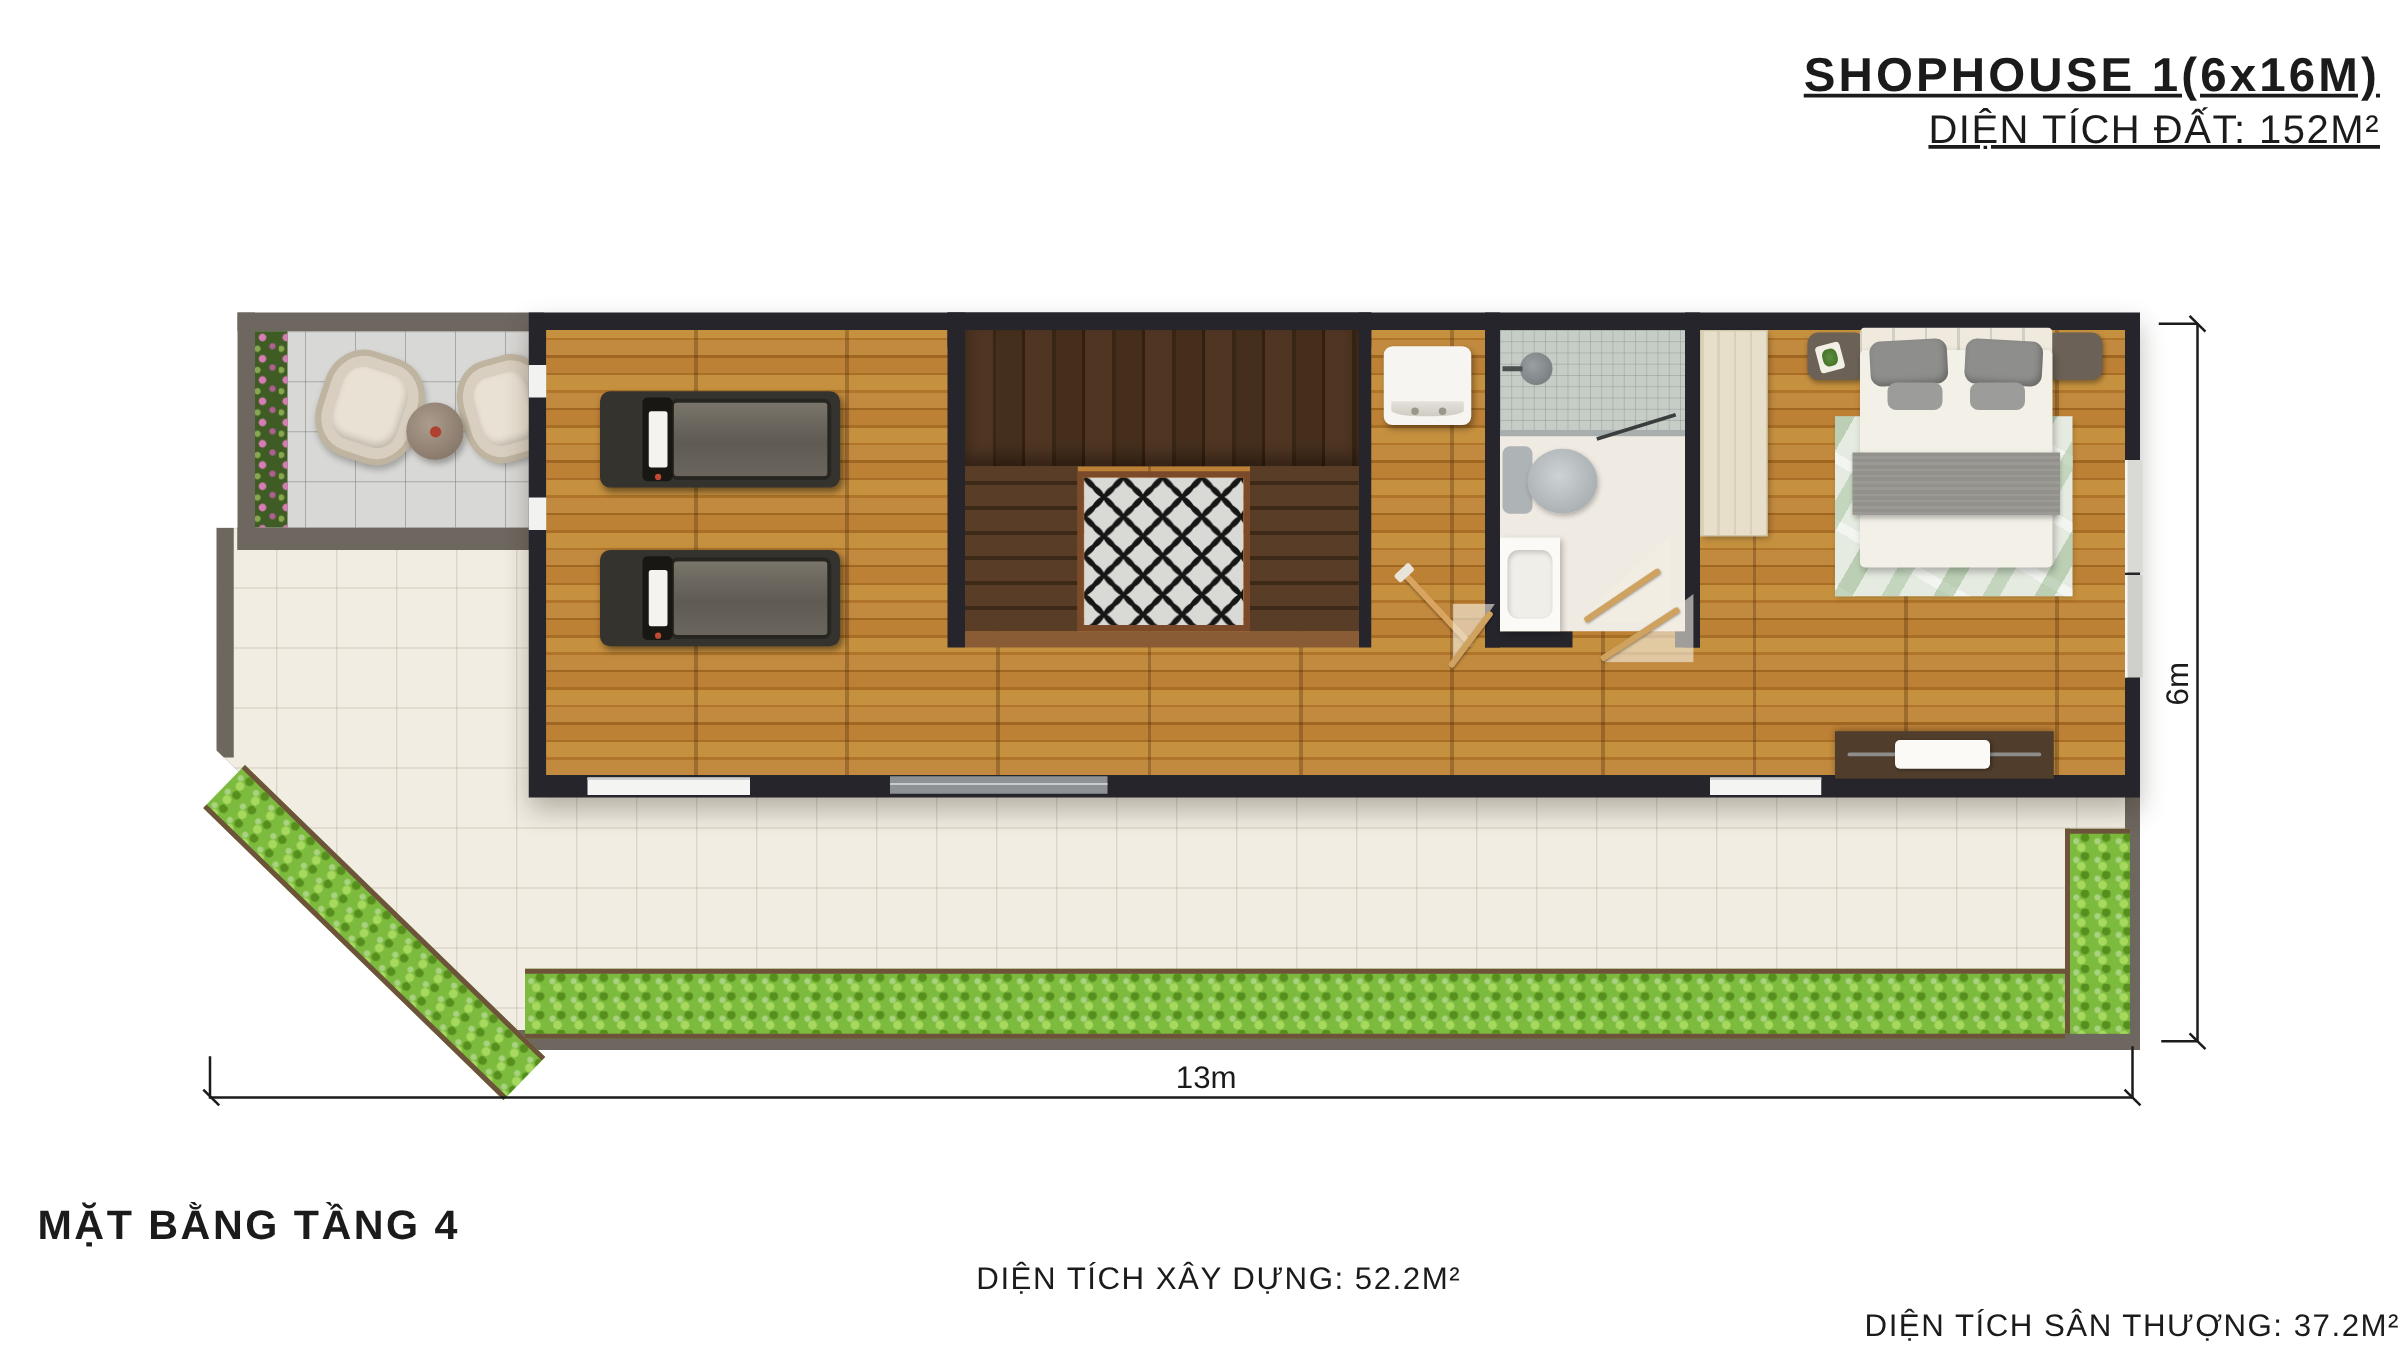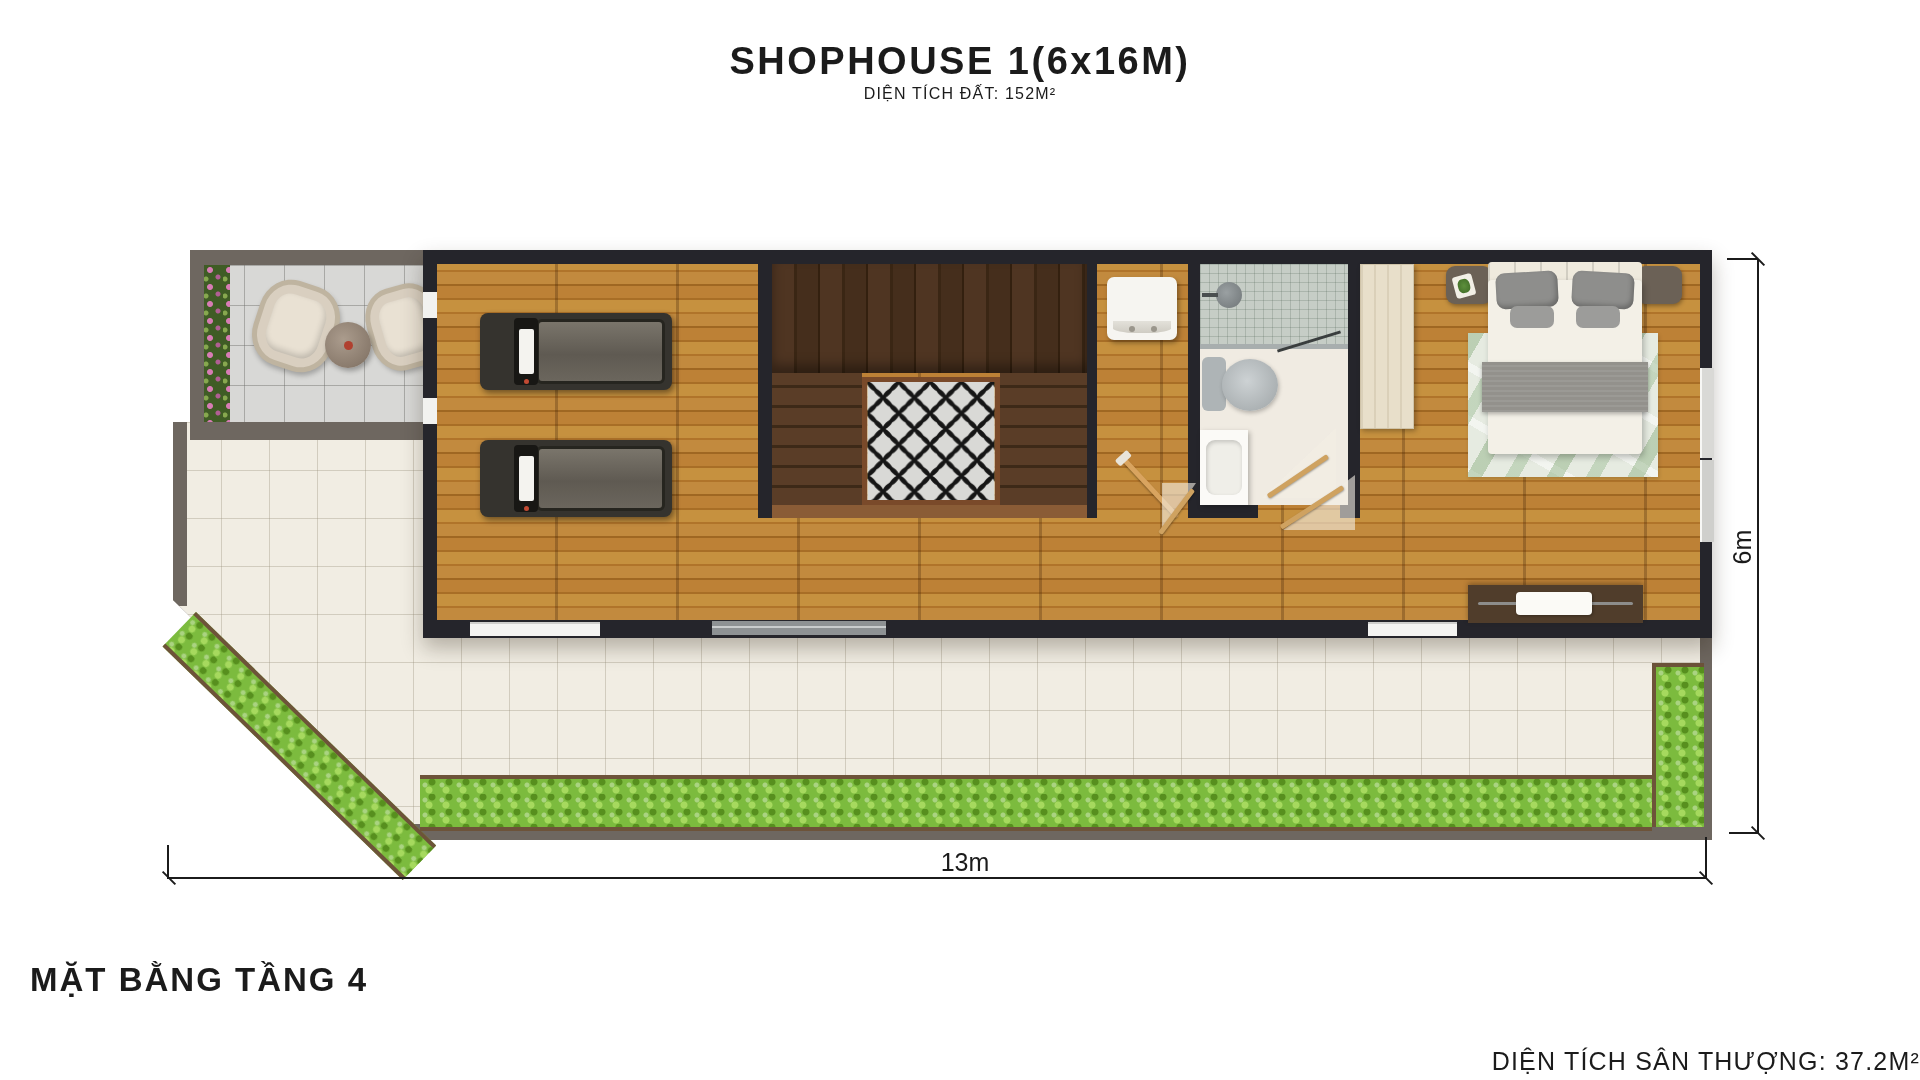--- a/index.html
+++ b/index.html
@@ -1,21 +1,21 @@
 <!DOCTYPE html>
 <html style="--wood: #b97c31; --stair-wood: #46301d; --wall: #25252b; --terrace-wall: #6e6760; --terrace-tile: #f1ede3; --balcony-tile: #d8d8d6; --hedge: #7cbb3e; --planter: #6d5339; --flower: #d77cb4; --rug: #e6ebe1; --ink: #1b1b1b;"><head>
 <meta charset="utf-8">
 <style>
   html,body{margin:0;padding:0;background:#fff;}
   .canvas{position:relative;width:1920px;height:1080px;background:#fff;overflow:hidden;
           font-family:"Liberation Sans","DejaVu Sans",sans-serif;color:var(--ink,#1b1b1b);}
   .abs{position:absolute;}
-  .ctr{left:0;right:0;text-align:center;}
+  .ctr{left:0;right:16px;text-align:right;text-decoration:underline;}
   .hdr-title{font-size:38px;font-weight:700;letter-spacing:2.5px;}
-  .hdr-sub{font-size:16px;font-weight:500;letter-spacing:1.2px;}
+  .hdr-sub{font-size:32px;font-weight:500;letter-spacing:1.2px;}
   .ftr-title{font-size:33px;font-weight:700;letter-spacing:2px;}
   .ftr-sub{font-size:25px;font-weight:500;letter-spacing:1.2px;}
   .wd{background:var(--wall,#25252b);}
   .wg{background:var(--terrace-wall,#6e6760);}
   .terrace-tile{background-color:var(--terrace-tile,#f1ede3);
     background-image:linear-gradient(rgba(160,150,130,.38) 1px,transparent 1px),
                      linear-gradient(90deg,rgba(160,150,130,.38) 1px,transparent 1px);
     background-size:48px 48px;}
   .balcony-tile{background-color:var(--balcony-tile,#d8d8d6);
     background-image:linear-gradient(rgba(110,110,108,.45) 1px,transparent 1px),
@@ -250,15 +250,16 @@
 
     <div class="abs dim" style="left:1757px;top:259px;width:2px;height:574px;"></div>
     <div class="abs dim" style="left:1727px;top:258px;width:31px;height:2px;"></div>
     <div class="abs dim" style="left:1729px;top:832px;width:29px;height:2px;"></div>
     <div class="tick" style="left:1749px;top:258px;"></div>
     <div class="tick" style="left:1749px;top:832px;"></div>
     <div class="abs dim-label" style="left:1712px;top:534px;width:60px;height:26px;line-height:26px;text-align:center;transform:rotate(-90deg);">6m</div>
   </div>
 
   <div class="abs ftr-title" style="left:30px;right:0;top:961px;">MẶT BẰNG TẦNG 4</div>
+  <div class="abs ftr-sub" style="left:30px;right:0;top:1009px;text-align:center;">DIỆN TÍCH XÂY DỰNG: 52.2M²</div>
   <div class="abs ftr-sub" style="left:30px;right:0;top:1047px;text-align:right;">DIỆN TÍCH SÂN THƯỢNG: 37.2M²</div>
 
 </div>
 
 </body></html>

